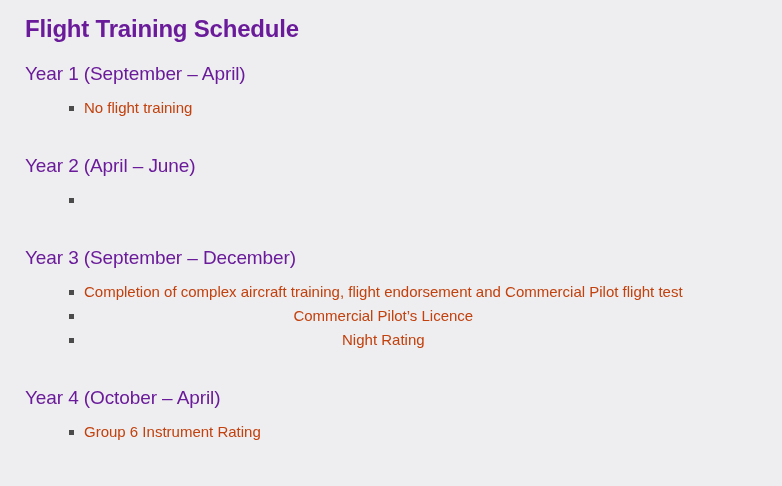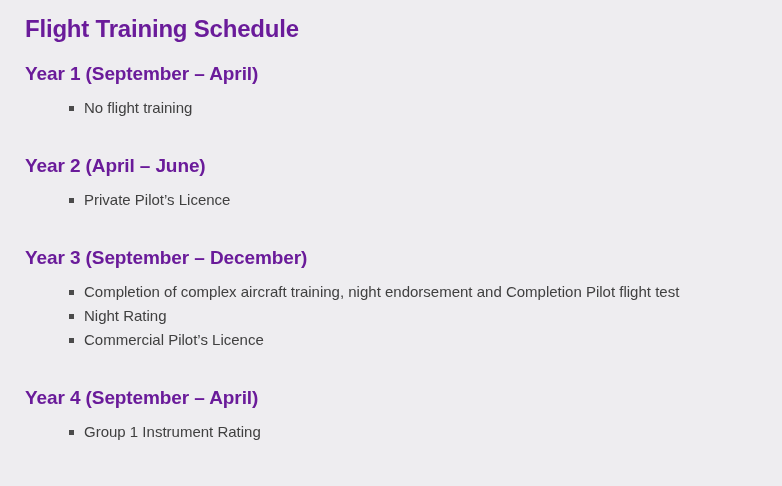--- a/index.html
+++ b/index.html
@@ -13,20 +13,21 @@
     font-family: "Liberation Sans", sans-serif;
     overflow: hidden;
   }
   .page {
     position: relative;
     width: 782px;
     height: 486px;
     box-sizing: border-box;
     padding: 0;
     background: #eeedf0;
+    text-align: center;
   }
   .doc-title {
     margin: 0;
     padding: 0;
     position: absolute;
     left: 25px;
     top: 14px;
     font-size: 24px;
     font-weight: bold;
     line-height: 30px;
@@ -39,41 +40,41 @@
     left: 0;
     right: 0;
   }
   .section-heading {
     margin: 0;
     padding: 0;
     position: absolute;
     left: 25px;
     top: 0;
     font-size: 19px;
-    font-weight: bold;
+    font-weight: normal;
     line-height: 24px;
     color: #6a1b9a;
     letter-spacing: -0.1px;
     white-space: nowrap;
   }
   .bullet-list {
     list-style: none;
     margin: 0;
     padding: 0;
     position: absolute;
     left: 0;
     top: 34px;
   }
   .bullet-item {
     position: relative;
     margin: 0;
     padding: 0 0 0 84px;
     font-size: 15px;
     line-height: 24px;
-    color: #404040;
+    color: #c2410c;
     white-space: nowrap;
   }
   .bullet-marker {
     position: absolute;
     left: 69px;
     top: 10px;
     width: 5px;
     height: 5px;
     background: #4b4b4b;
     display: block;
@@ -100,46 +101,45 @@
         <span>No flight training</span>
       </li>
     </ul>
   </div>
 
   <div class="section" id="section-1">
     <h2 class="section-heading">Year 2 (April – June)</h2>
     <ul class="bullet-list">
       <li class="bullet-item">
         <span class="bullet-marker"></span>
-        <span>Private Pilot’s Licence</span>
       </li>
     </ul>
   </div>
 
   <div class="section" id="section-2">
     <h2 class="section-heading">Year 3 (September – December)</h2>
     <ul class="bullet-list">
       <li class="bullet-item">
         <span class="bullet-marker"></span>
-        <span>Completion of complex aircraft training, night endorsement and Completion Pilot flight test</span>
+        <span>Completion of complex aircraft training, flight endorsement and Commercial Pilot flight test</span>
+      </li>
+      <li class="bullet-item">
+        <span class="bullet-marker"></span>
+        <span>Commercial Pilot’s Licence</span>
       </li>
       <li class="bullet-item">
         <span class="bullet-marker"></span>
         <span>Night Rating</span>
       </li>
-      <li class="bullet-item">
-        <span class="bullet-marker"></span>
-        <span>Commercial Pilot’s Licence</span>
-      </li>
     </ul>
   </div>
 
   <div class="section" id="section-3">
-    <h2 class="section-heading">Year 4 (September – April)</h2>
+    <h2 class="section-heading">Year 4 (October – April)</h2>
     <ul class="bullet-list">
       <li class="bullet-item">
         <span class="bullet-marker"></span>
-        <span>Group 1 Instrument Rating</span>
+        <span>Group 6 Instrument Rating</span>
       </li>
     </ul>
   </div>
 
 </div>
 
 </body></html>

